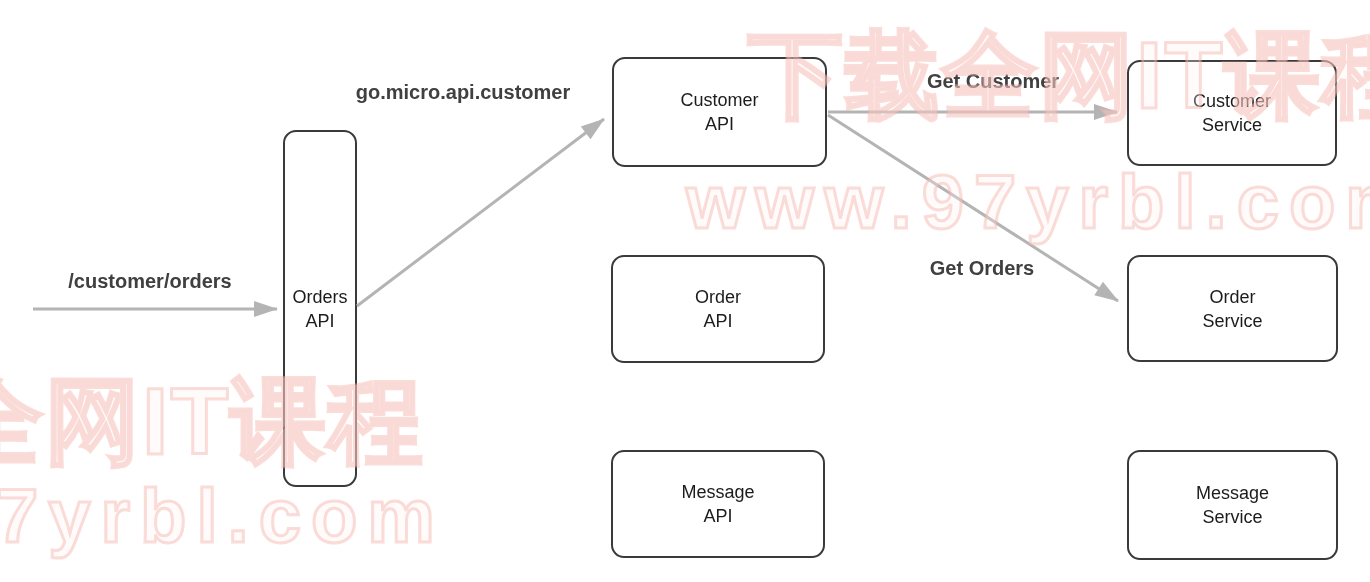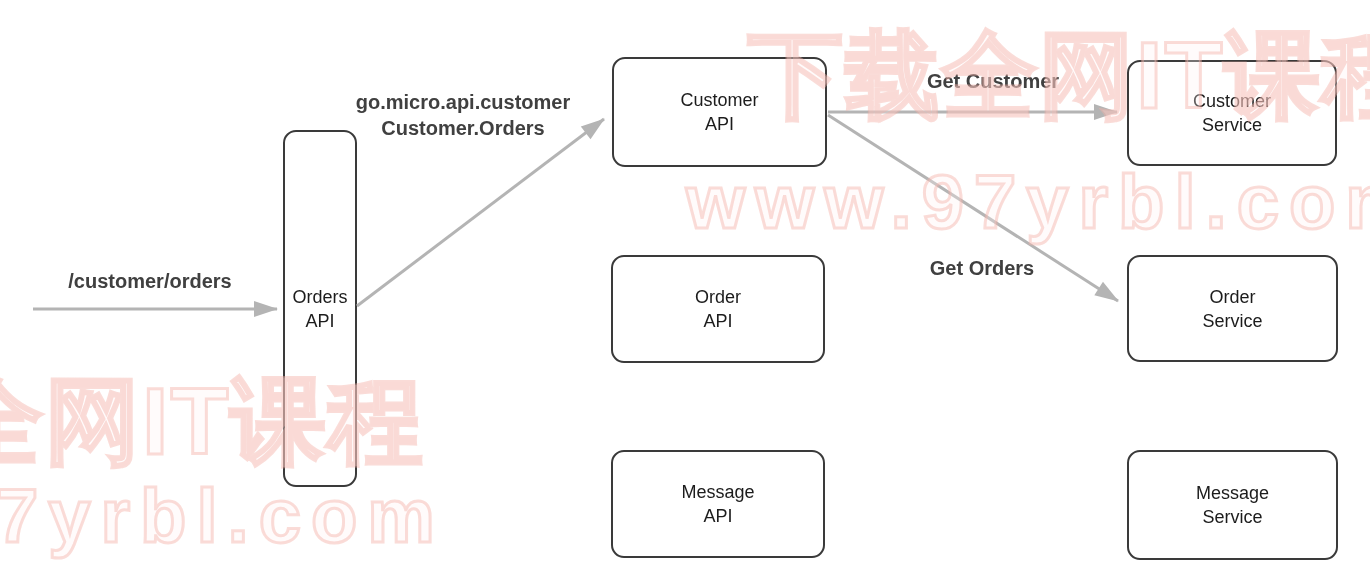--- a/index.html
+++ b/index.html
@@ -54,21 +54,21 @@
     position: absolute;
     font-weight: bold;
     font-size: 20px;
     line-height: 26px;
     color: #404040;
     text-align: center;
     white-space: nowrap;
     z-index: 4;
   }
   .lbl-request-path { left: 20px;  top: 268px; width: 260px; text-align: center; }
-  .lbl-rpc          { left: 333px; top: 89px;  width: 260px; }
+  .lbl-rpc          { left: 333px; top: 79px;  width: 260px; }
   .lbl-get-customer { left: 893px; top: 68px;  width: 200px; }
   .lbl-get-orders   { left: 882px; top: 255px; width: 200px; }
 
   
   .wm {
     position: absolute;
     font-weight: bold;
     white-space: nowrap;
     line-height: 1;
     color: rgba(255, 243, 241, 0.30);
@@ -132,21 +132,20 @@
 
   <div class="node node-message-service">
     <span>Message</span>
     <span>Service</span>
   </div>
 
   <div class="edge-label lbl-request-path">/customer/orders</div>
 
   <div class="edge-label lbl-rpc">
     <span>go.micro.api.customer</span><br>
-    <span>Customer.Orders</span>
   </div>
 
   <div class="edge-label lbl-get-customer">Get Customer</div>
 
   <div class="edge-label lbl-get-orders">Get Orders</div>
 
   <div class="wm wm-cjk wm1-cjk">下载全网IT课程</div>
   <div class="wm wm-url wm1-url">www.97yrbl.com</div>
   <div class="wm wm-cjk wm2-cjk">下载全网IT课程</div>
   <div class="wm wm-url wm2-url">www.97yrbl.com</div>

